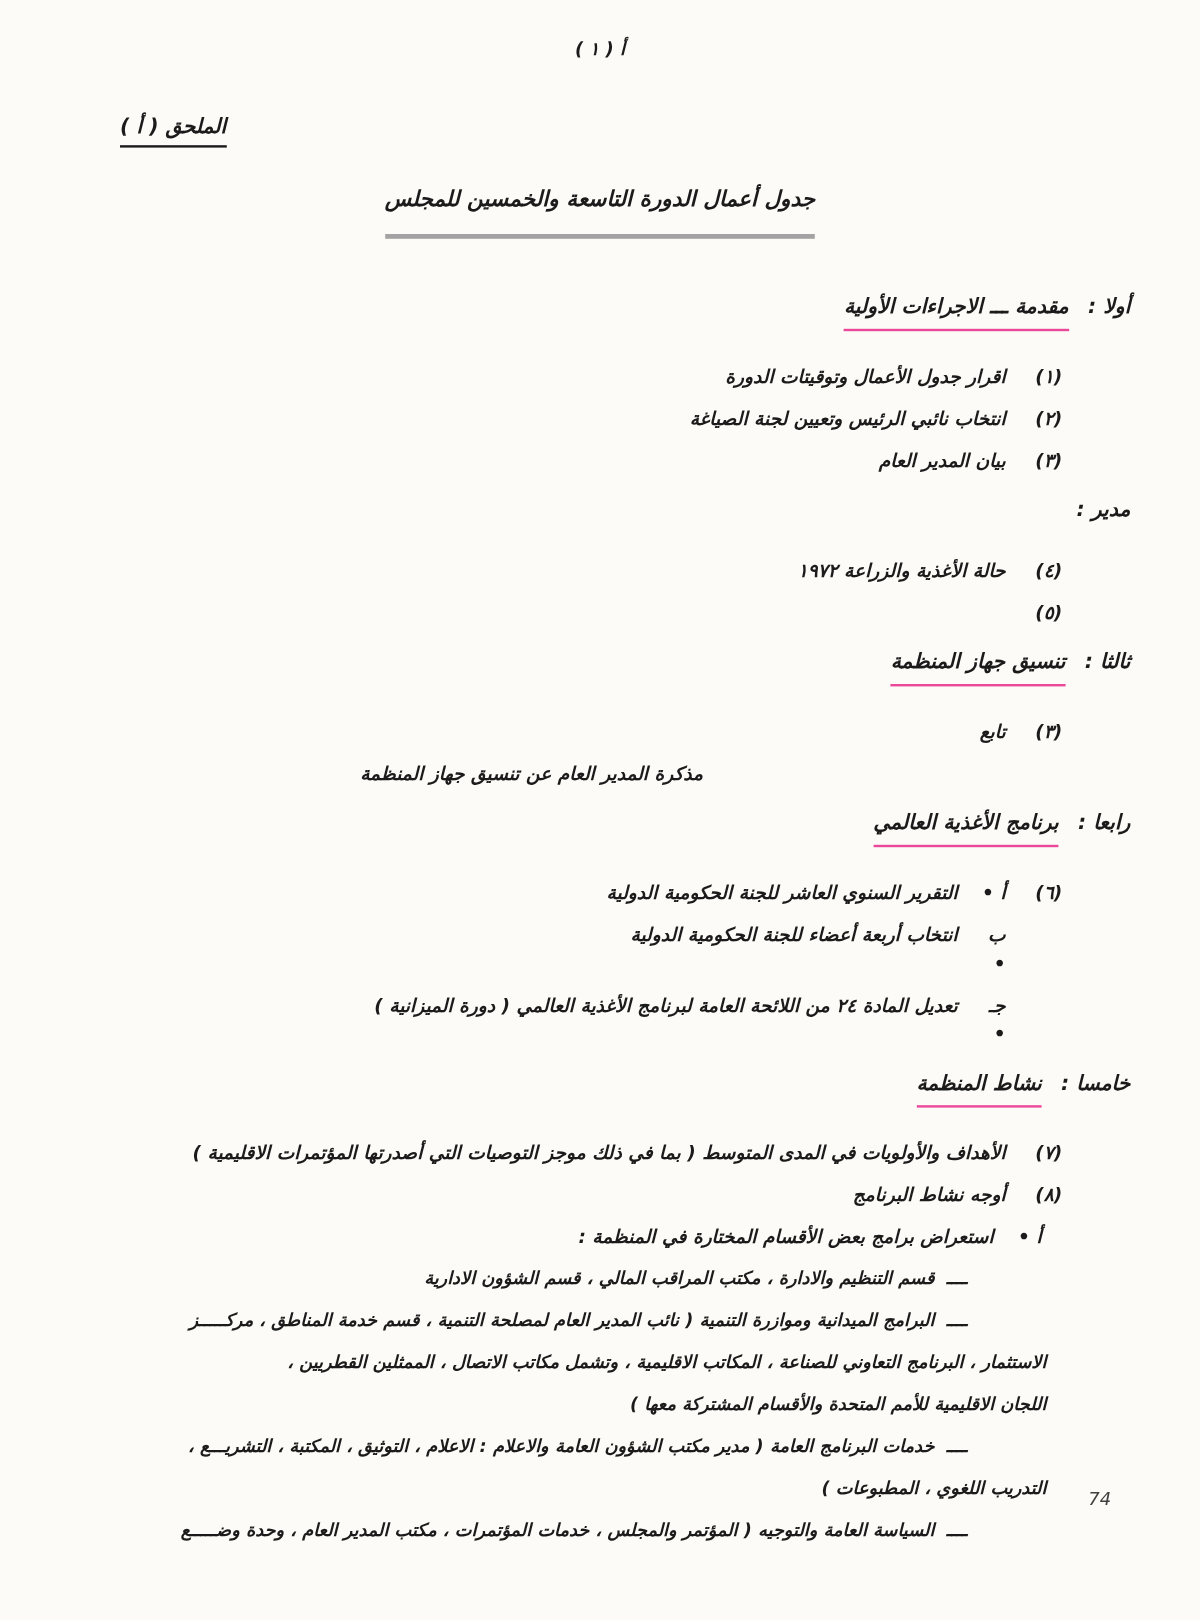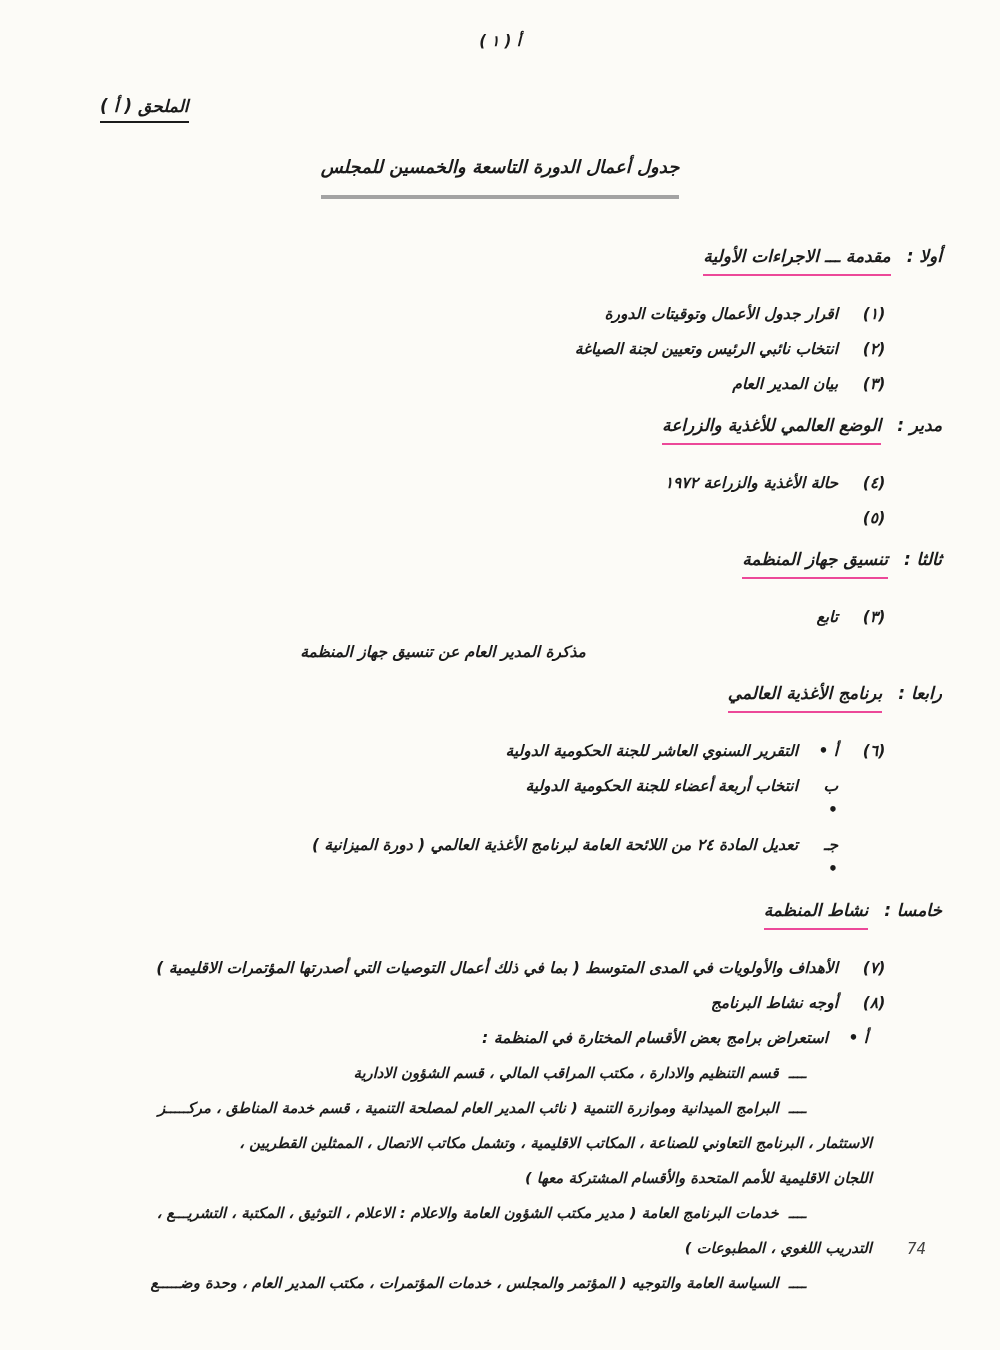--- a/index.html
+++ b/index.html
@@ -115,21 +115,20 @@
       <span class="num">(٢)</span>
       <span class="txt">انتخاب نائبي الرئيس وتعيين لجنة الصياغة</span>
     </div>
     <div class="row lv1">
       <span class="num">(٣)</span>
       <span class="txt">بيان المدير العام</span>
     </div>
 
     <div class="sec-head">
       <span class="sec-label">مدير :</span>
-      <span class="sec-title">الوضع العالمي للأغذية والزراعة</span>
     </div>
     <div class="row lv1">
       <span class="num">(٤)</span>
       <span class="txt">حالة الأغذية والزراعة ١٩٧٢</span>
     </div>
     <div class="row lv1">
       <span class="num">(٥)</span>
     </div>
 
     <div class="sec-head">
@@ -159,21 +158,21 @@
       <span class="letter">جـ •</span>
       <span class="txt">تعديل المادة ٢٤ من اللائحة العامة لبرنامج الأغذية العالمي ( دورة الميزانية )</span>
     </div>
 
     <div class="sec-head">
       <span class="sec-label">خامسا :</span>
       <span class="sec-title">نشاط المنظمة</span>
     </div>
     <div class="row lv1">
       <span class="num">(٧)</span>
-      <span class="txt">الأهداف والأولويات في المدى المتوسط ( بما في ذلك أعمال التوصيات التي أصدرتها المؤتمرات الاقليمية )</span>
+      <span class="txt">الأهداف والأولويات في المدى المتوسط ( بما في ذلك موجز التوصيات التي أصدرتها المؤتمرات الاقليمية )</span>
     </div>
     <div class="row lv1">
       <span class="num">(٨)</span>
       <span class="txt">أوجه نشاط البرنامج</span>
     </div>
     <div class="row sub">
       <span class="letter">أ •</span>
       <span class="txt">استعراض برامج بعض الأقسام المختارة في المنظمة :</span>
     </div>
 

